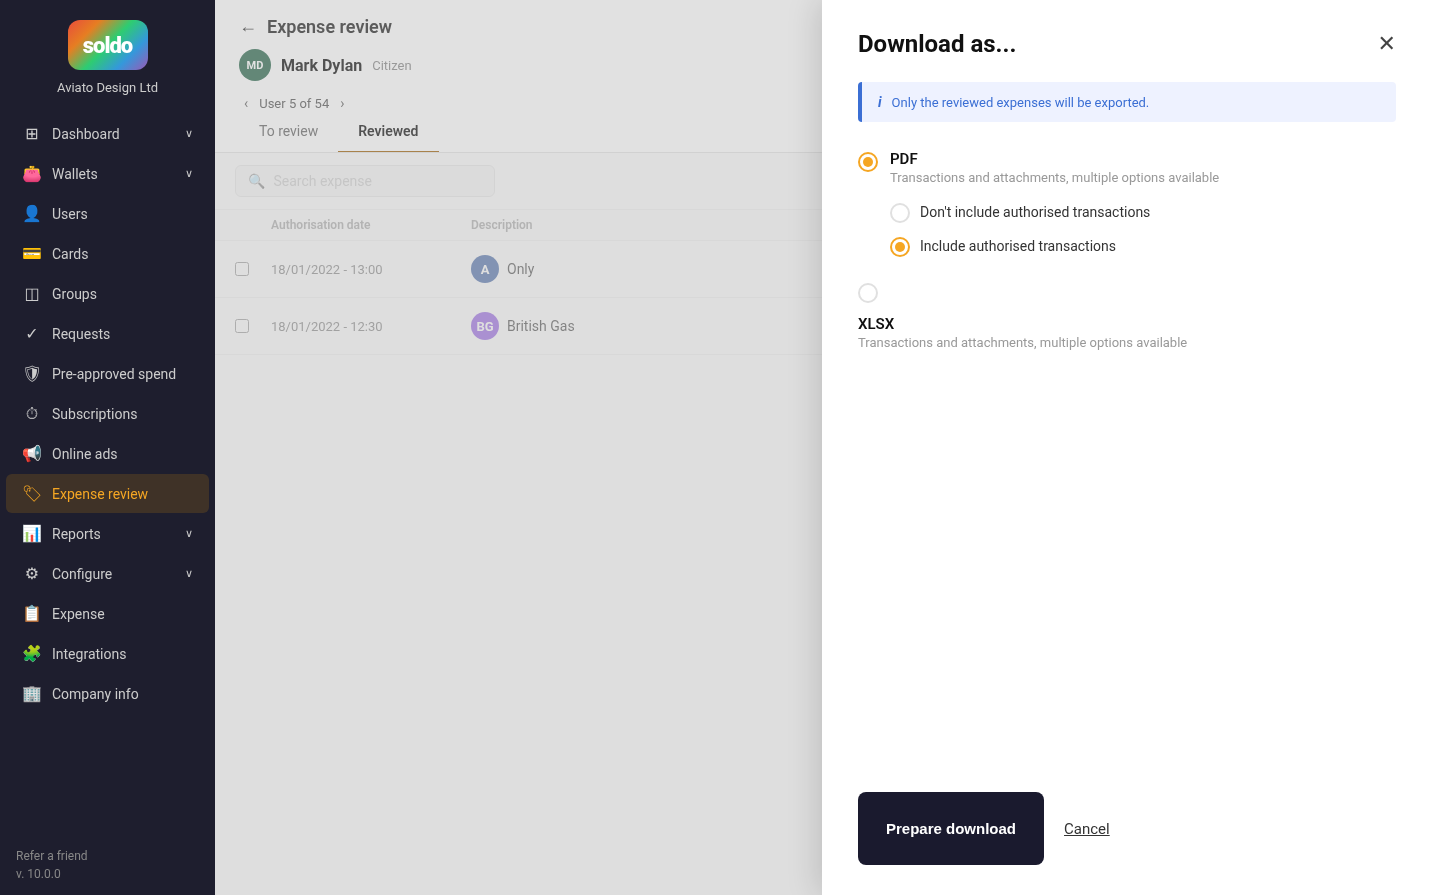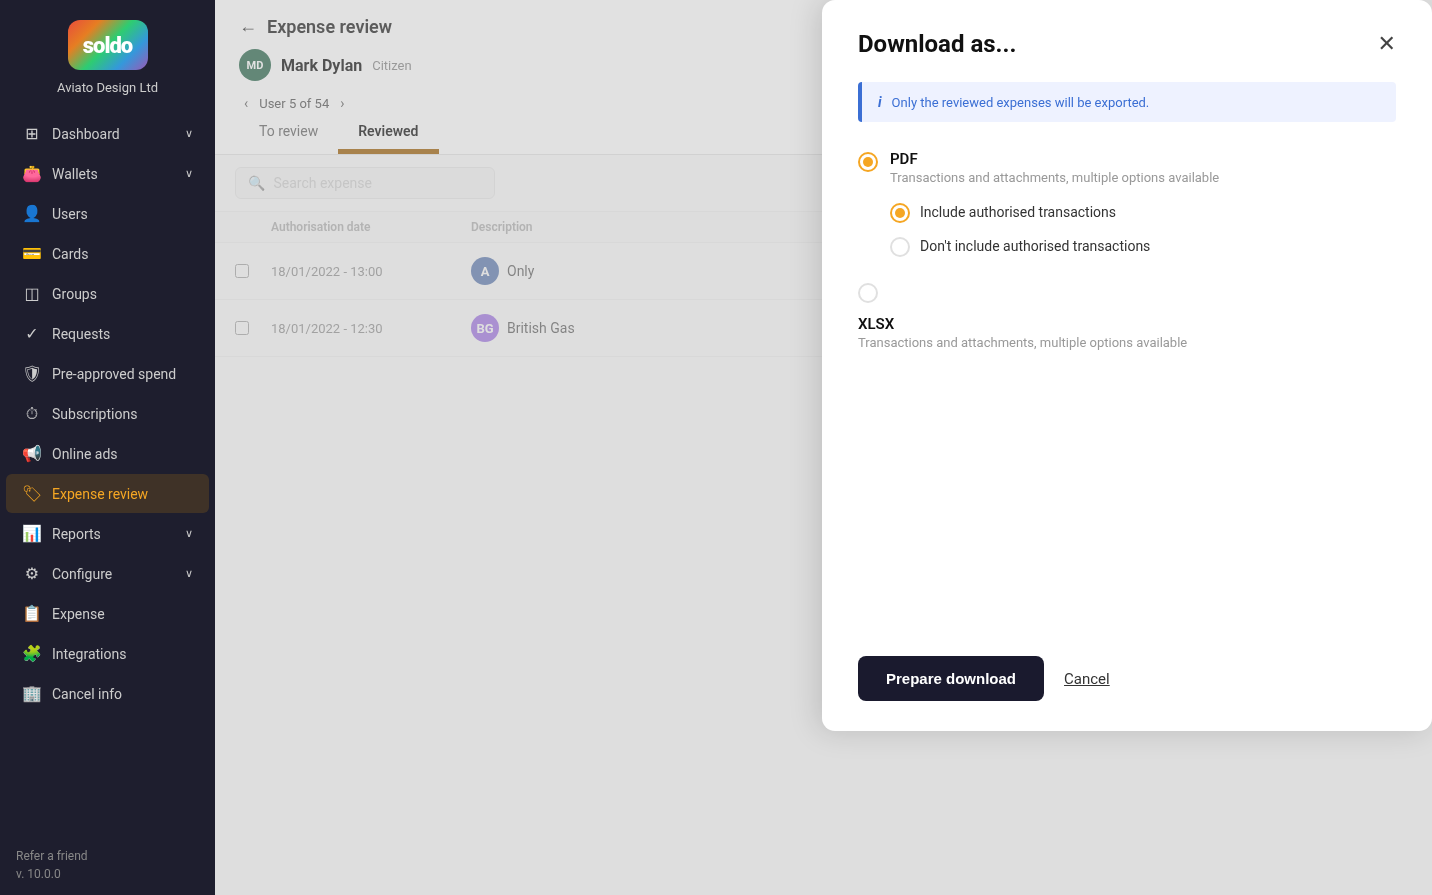--- a/index.html
+++ b/index.html
@@ -148,21 +148,21 @@
     .tab {
       padding: 10px 20px;
       cursor: pointer;
       font-size: 14px;
       color: #666;
       border-bottom: 3px solid transparent;
     }
     .tab.active {
       color: #111;
       font-weight: 600;
-      border-bottom: 5px solid #a16207;
+      border-bottom: 1px solid #a16207;
     }
 
     
     .table-area {
       flex: 1;
       background: #fff;
       overflow-y: auto;
       opacity: 0.6;
     }
     .search-row {
@@ -233,28 +233,27 @@
       background: rgba(180,180,180,0.4);
       z-index: 10;
     }
 
     
     .modal {
       position: absolute;
       top: 0;
       right: 0;
       width: 610px;
-      height: 731px;
+      height: 895px;
       background: #fff;
       box-shadow: -4px 0 30px rgba(0,0,0,0.15);
       z-index: 20;
       display: flex;
       flex-direction: column;
       padding: 30px 36px;
-      border-radius: 13px;
     }
     .modal-header {
       display: flex;
       align-items: center;
       justify-content: space-between;
       margin-bottom: 24px;
     }
     .modal-title {
       font-size: 24px;
       font-weight: 700;
@@ -343,21 +342,21 @@
     .modal-footer {
       margin-top: auto;
       display: flex;
       align-items: center;
       gap: 20px;
     }
     .prepare-btn {
       background: #1a1a2e;
       color: #fff;
       border: none;
-      padding: 14px 28px;
+      padding: 28px 28px;
       border-radius: 8px;
       font-size: 15px;
       font-weight: 600;
       cursor: pointer;
     }
     .cancel-link {
       color: #333;
       font-size: 15px;
       cursor: pointer;
       text-decoration: underline;
@@ -437,21 +436,21 @@
     <span>Expense</span>
 
   </div>
       <div class="nav-item">
     <span class="icon">🧩</span>
     <span>Integrations</span>
 
   </div>
       <div class="nav-item">
     <span class="icon">🏢</span>
-    <span>Cancel info</span>
+    <span>Company info</span>
 
   </div>
     </div>
   <div class="sidebar-footer">
     <div style="margin-bottom:4px;cursor:pointer;">Refer a friend</div>
     <div>v. 10.0.0</div>
   </div>
 </nav>
 
 <div class="main-content">
@@ -547,28 +546,28 @@
           <div class="radio-inner"></div>
         </div>
         <div>
           <div class="format-label">PDF</div>
           <div class="format-desc">Transactions and attachments, multiple options available</div>
         </div>
       </div>
 
       <div class="sub-options">
         <div class="sub-option">
+          <div class="radio-outer"></div>
+          <span>Don't include authorised transactions</span>
+        </div>
+        <div class="sub-option">
           <div class="radio-outer selected">
             <div class="radio-inner"></div>
           </div>
           <span>Include authorised transactions</span>
-        </div>
-        <div class="sub-option">
-          <div class="radio-outer"></div>
-          <span>Don't include authorised transactions</span>
         </div>
       </div>
 
       <div class="format-option" style="margin-top: 24px; flex-direction: column;">
         <div class="radio-outer"></div>
         <div>
           <div class="format-label">XLSX</div>
           <div class="format-desc">Transactions and attachments, multiple options available</div>
         </div>
       </div>

